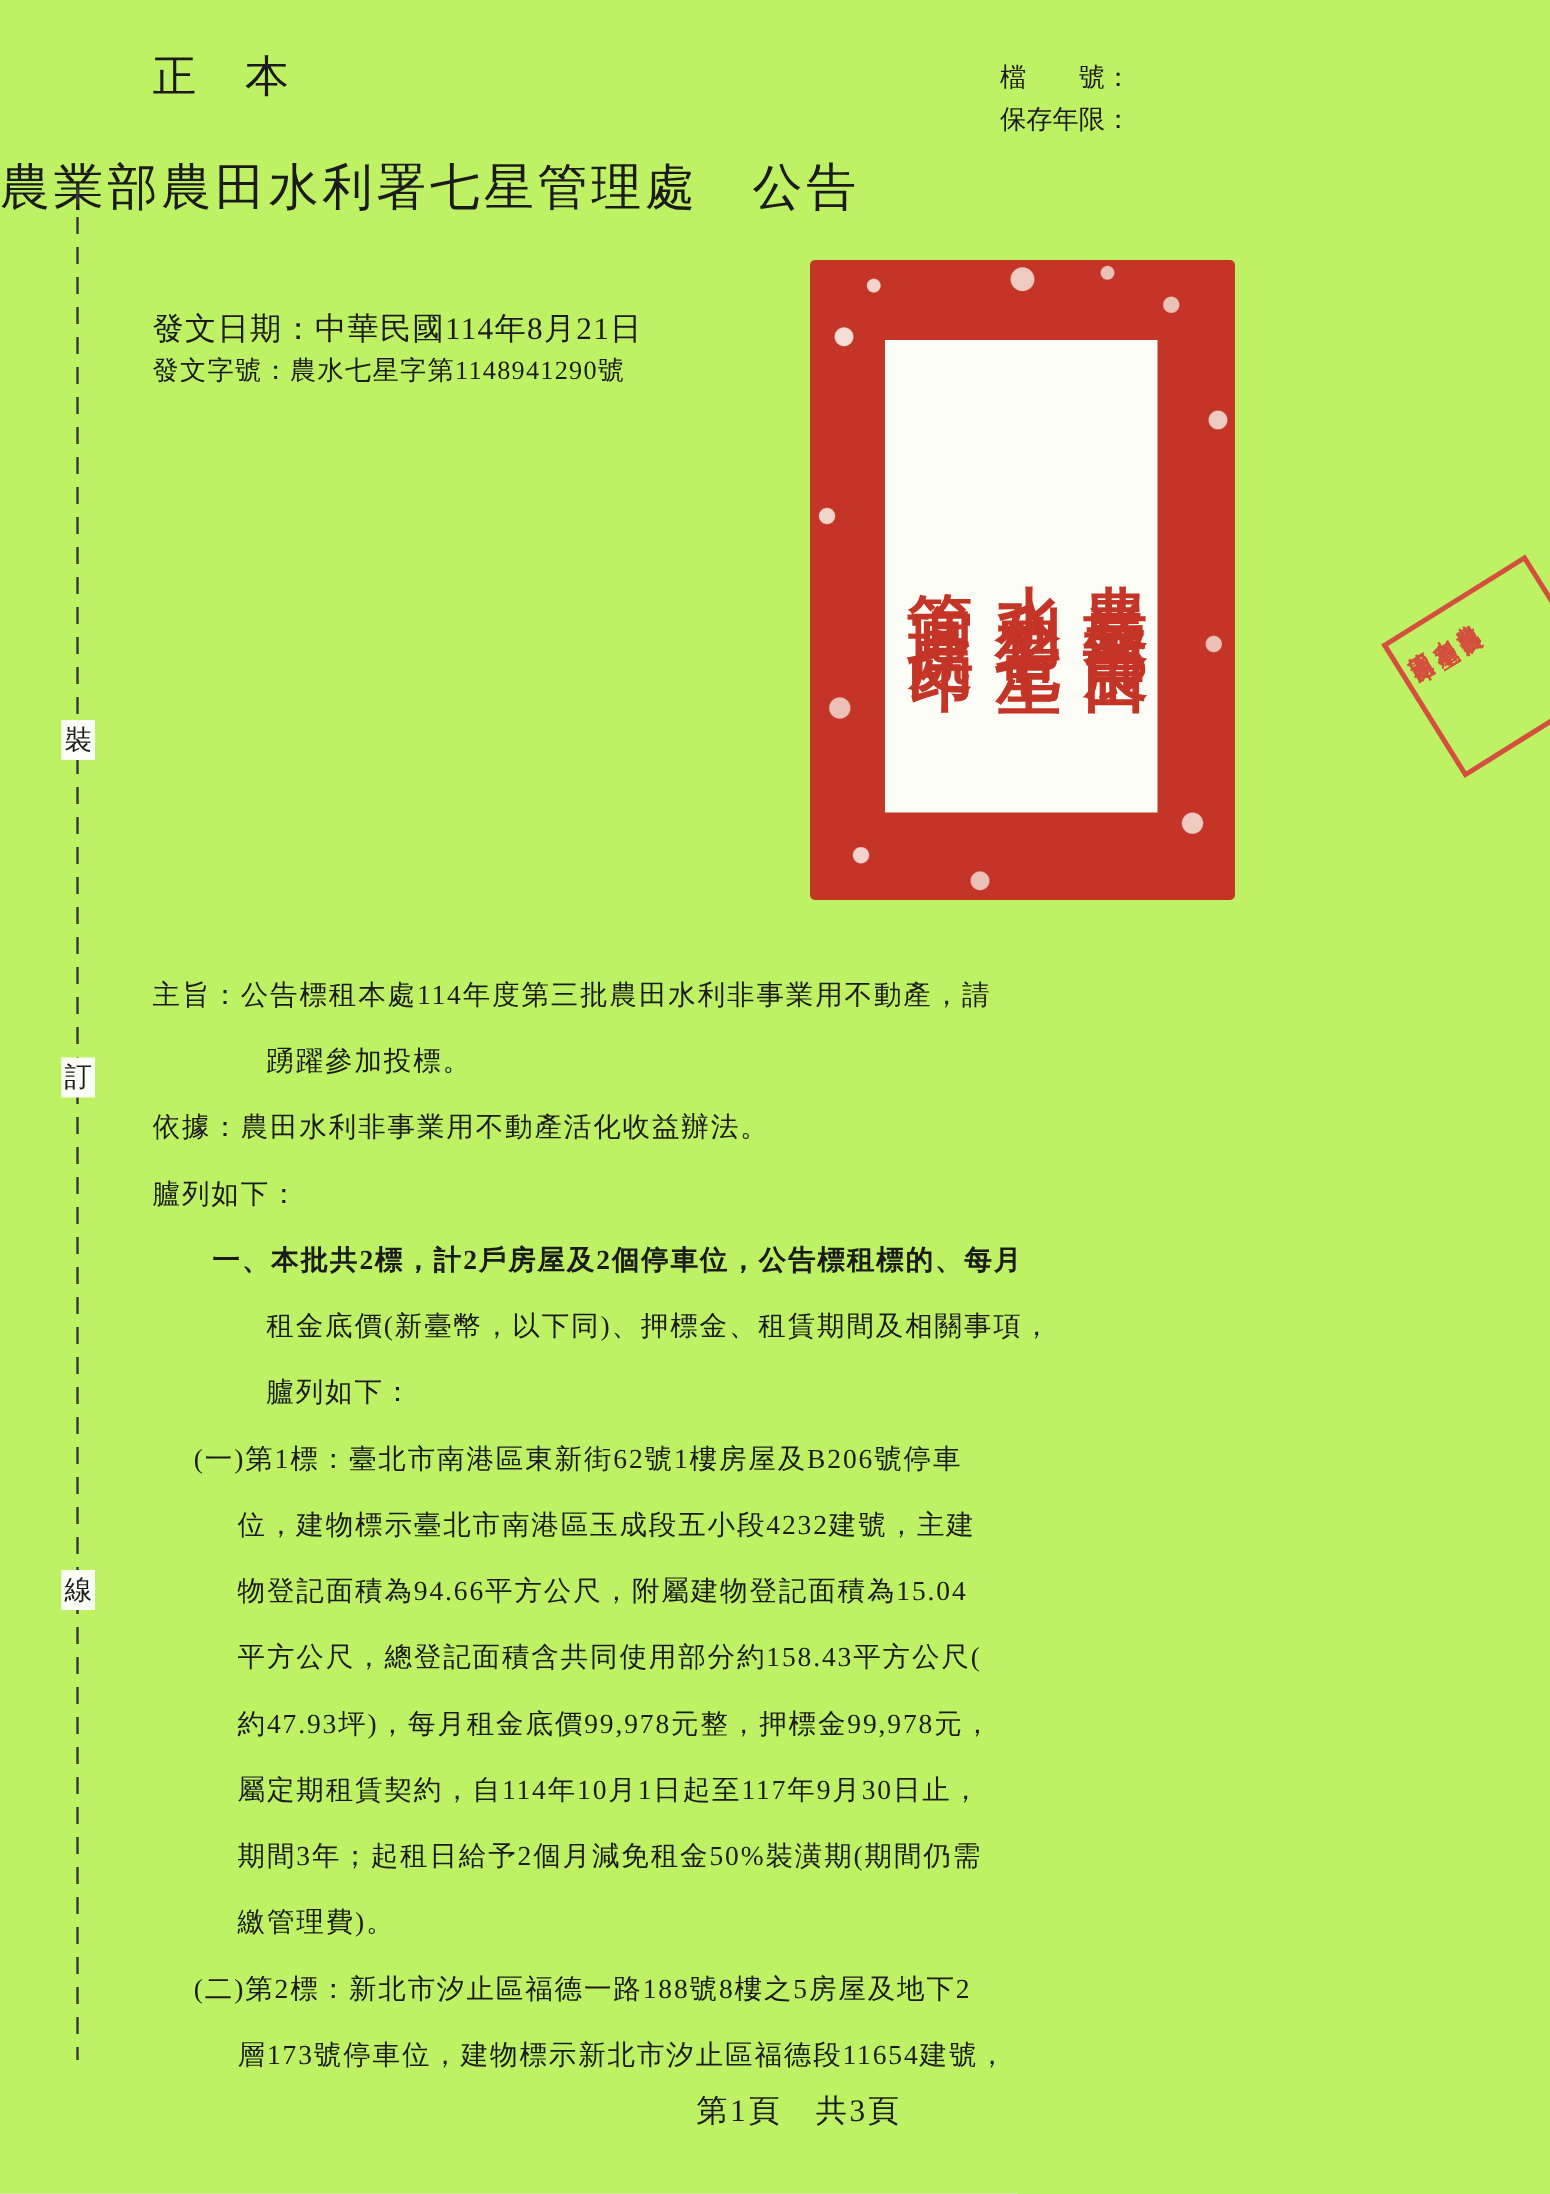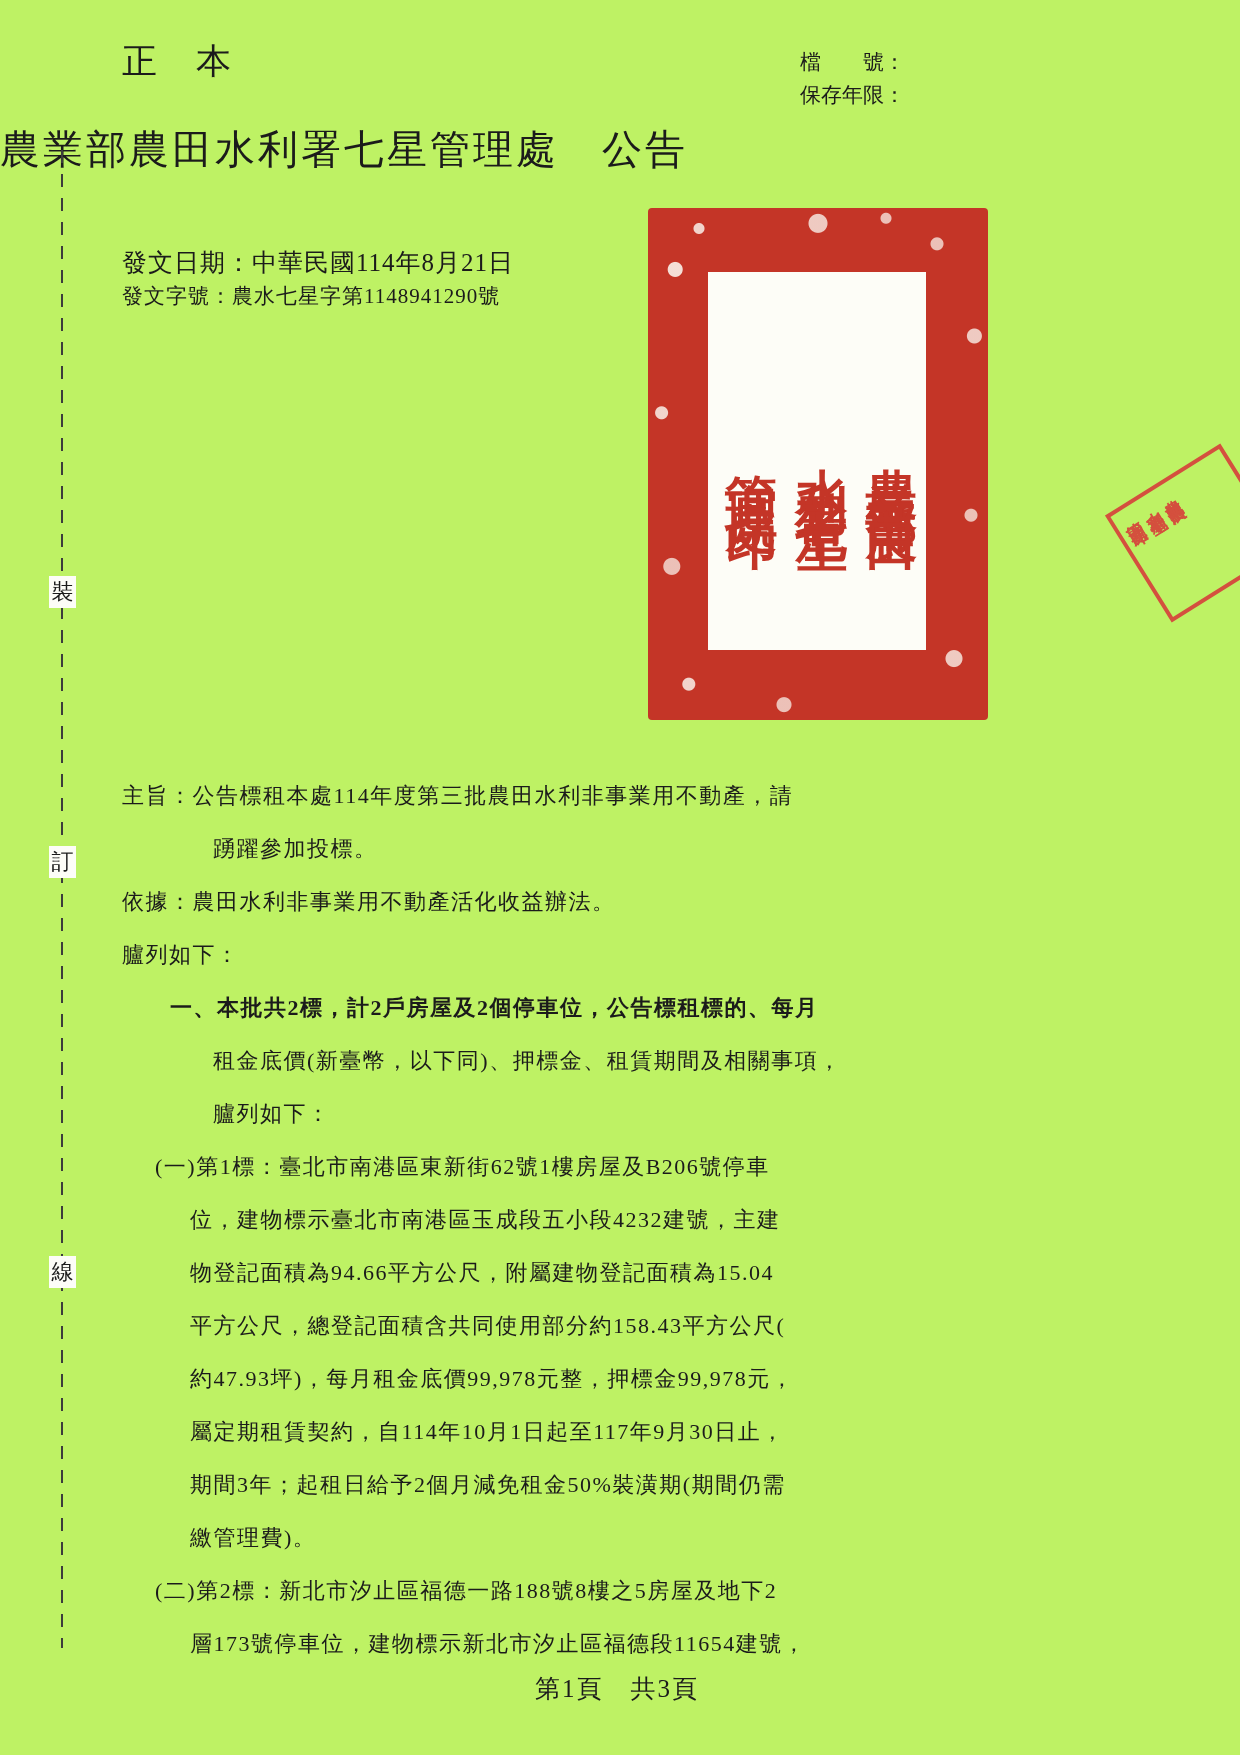--- a/index.html
+++ b/index.html
@@ -84,21 +84,21 @@
     position:absolute; left:122px; top:769px; width:1015px;
     font-size:22px; line-height:53px; letter-spacing:1.5px;
   }
   .line { white-space:nowrap; }
   .ind-wrap    { padding-left:91px; }
   .ind-num     { padding-left:48px;font-weight:bold; }
   .ind-par     { padding-left:33px; }
   .ind-parwrap { padding-left:68px; }
 
   .page-footer {
-    position:absolute; left:535px; top:1672px;
+    position:absolute; left:557px; top:1672px;
     font-size:25px; letter-spacing:2px; white-space:nowrap;
   }
 </style>
 </head>
 <body>
 
 <div class="page">
 
   <div class="copy-label">正　本</div>
   <div class="file-block">

